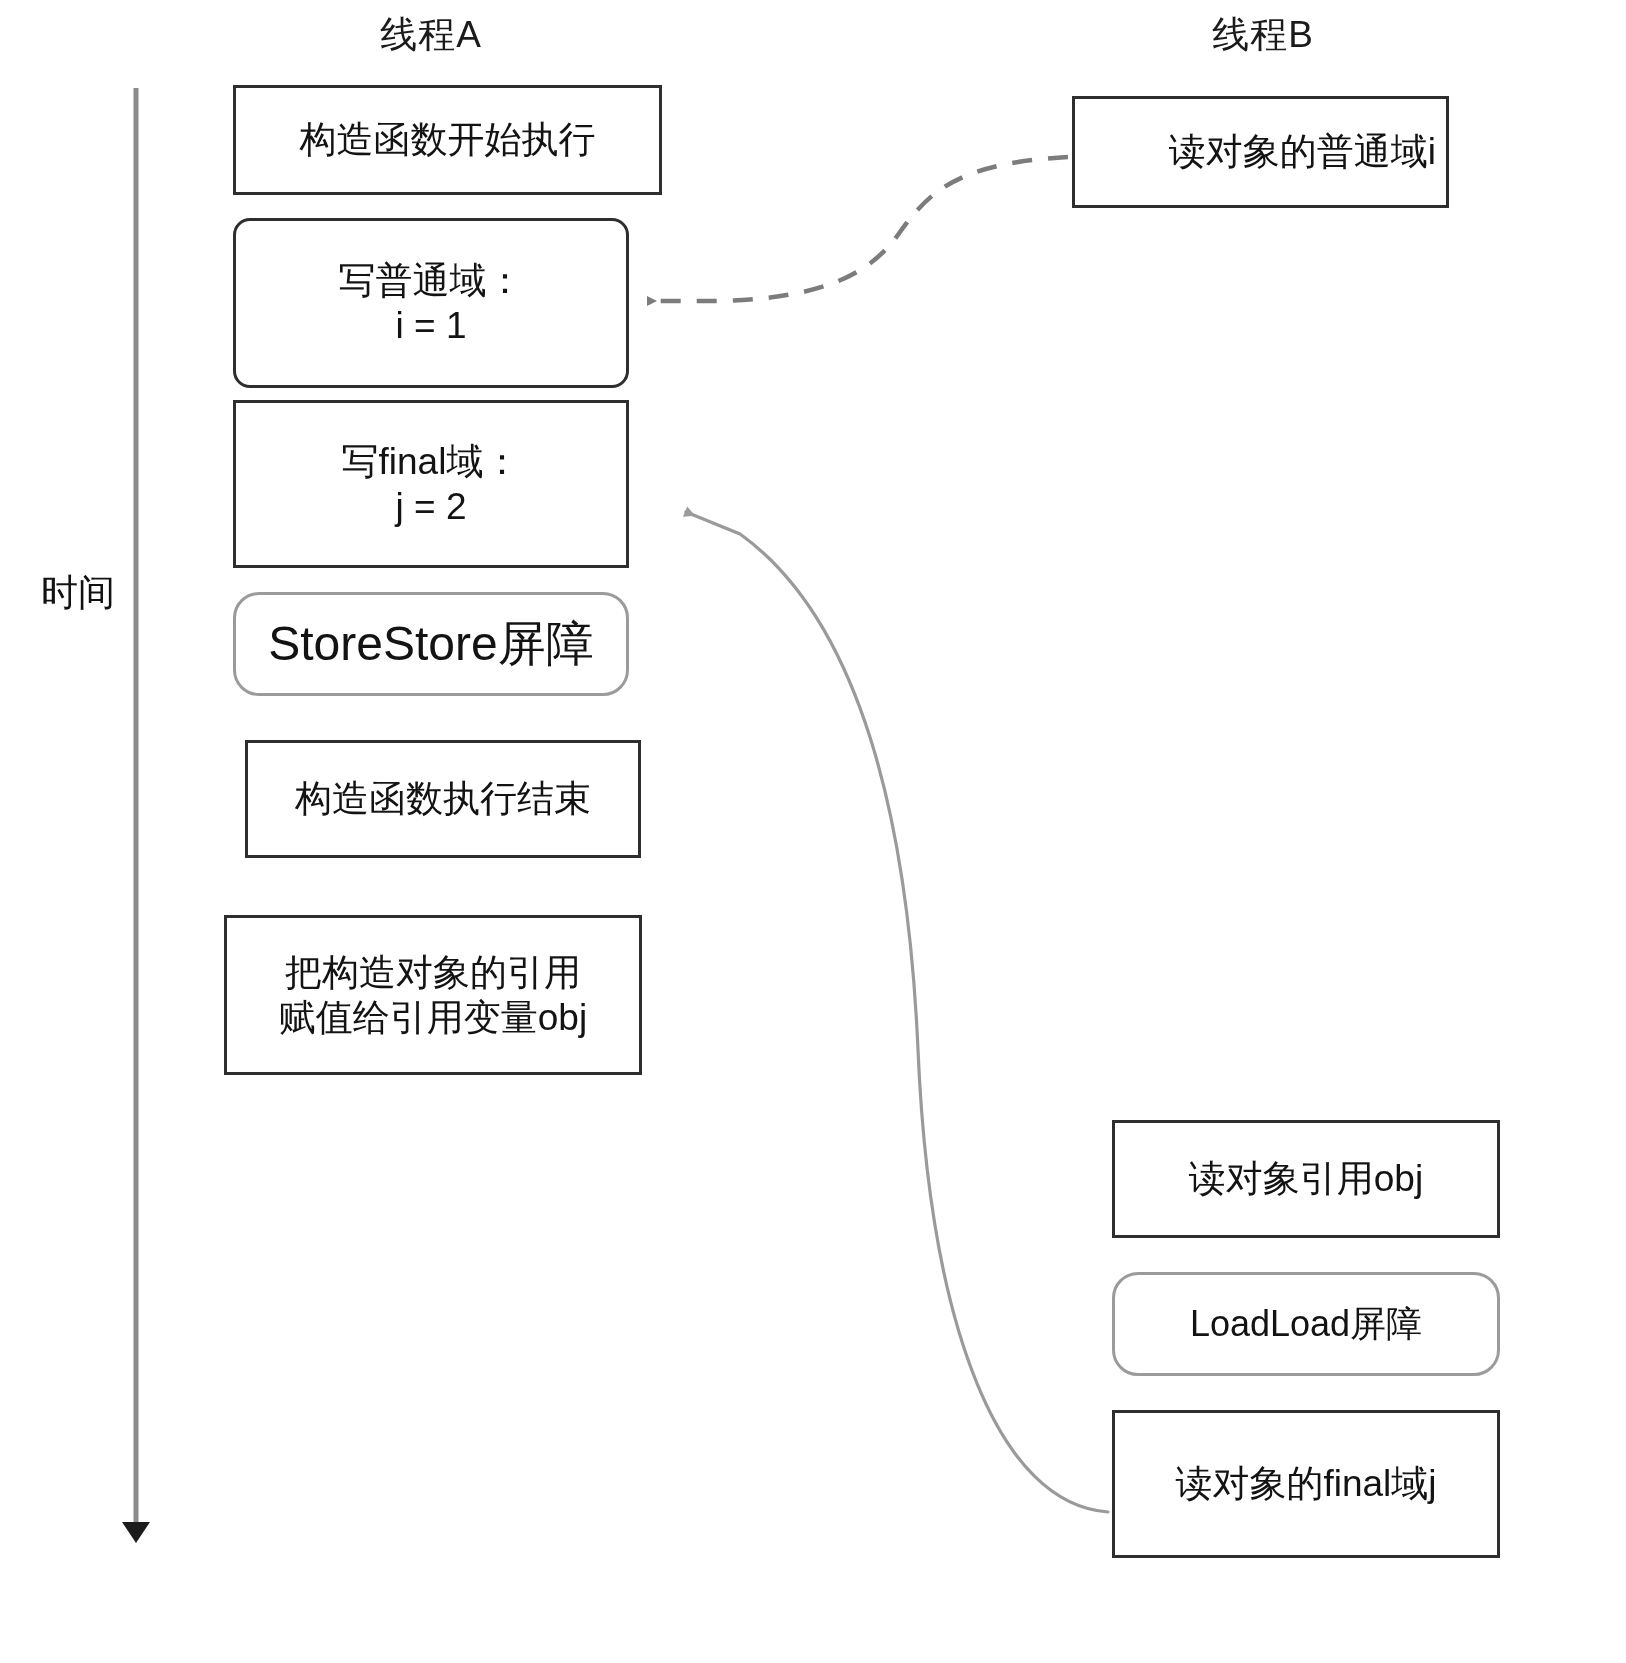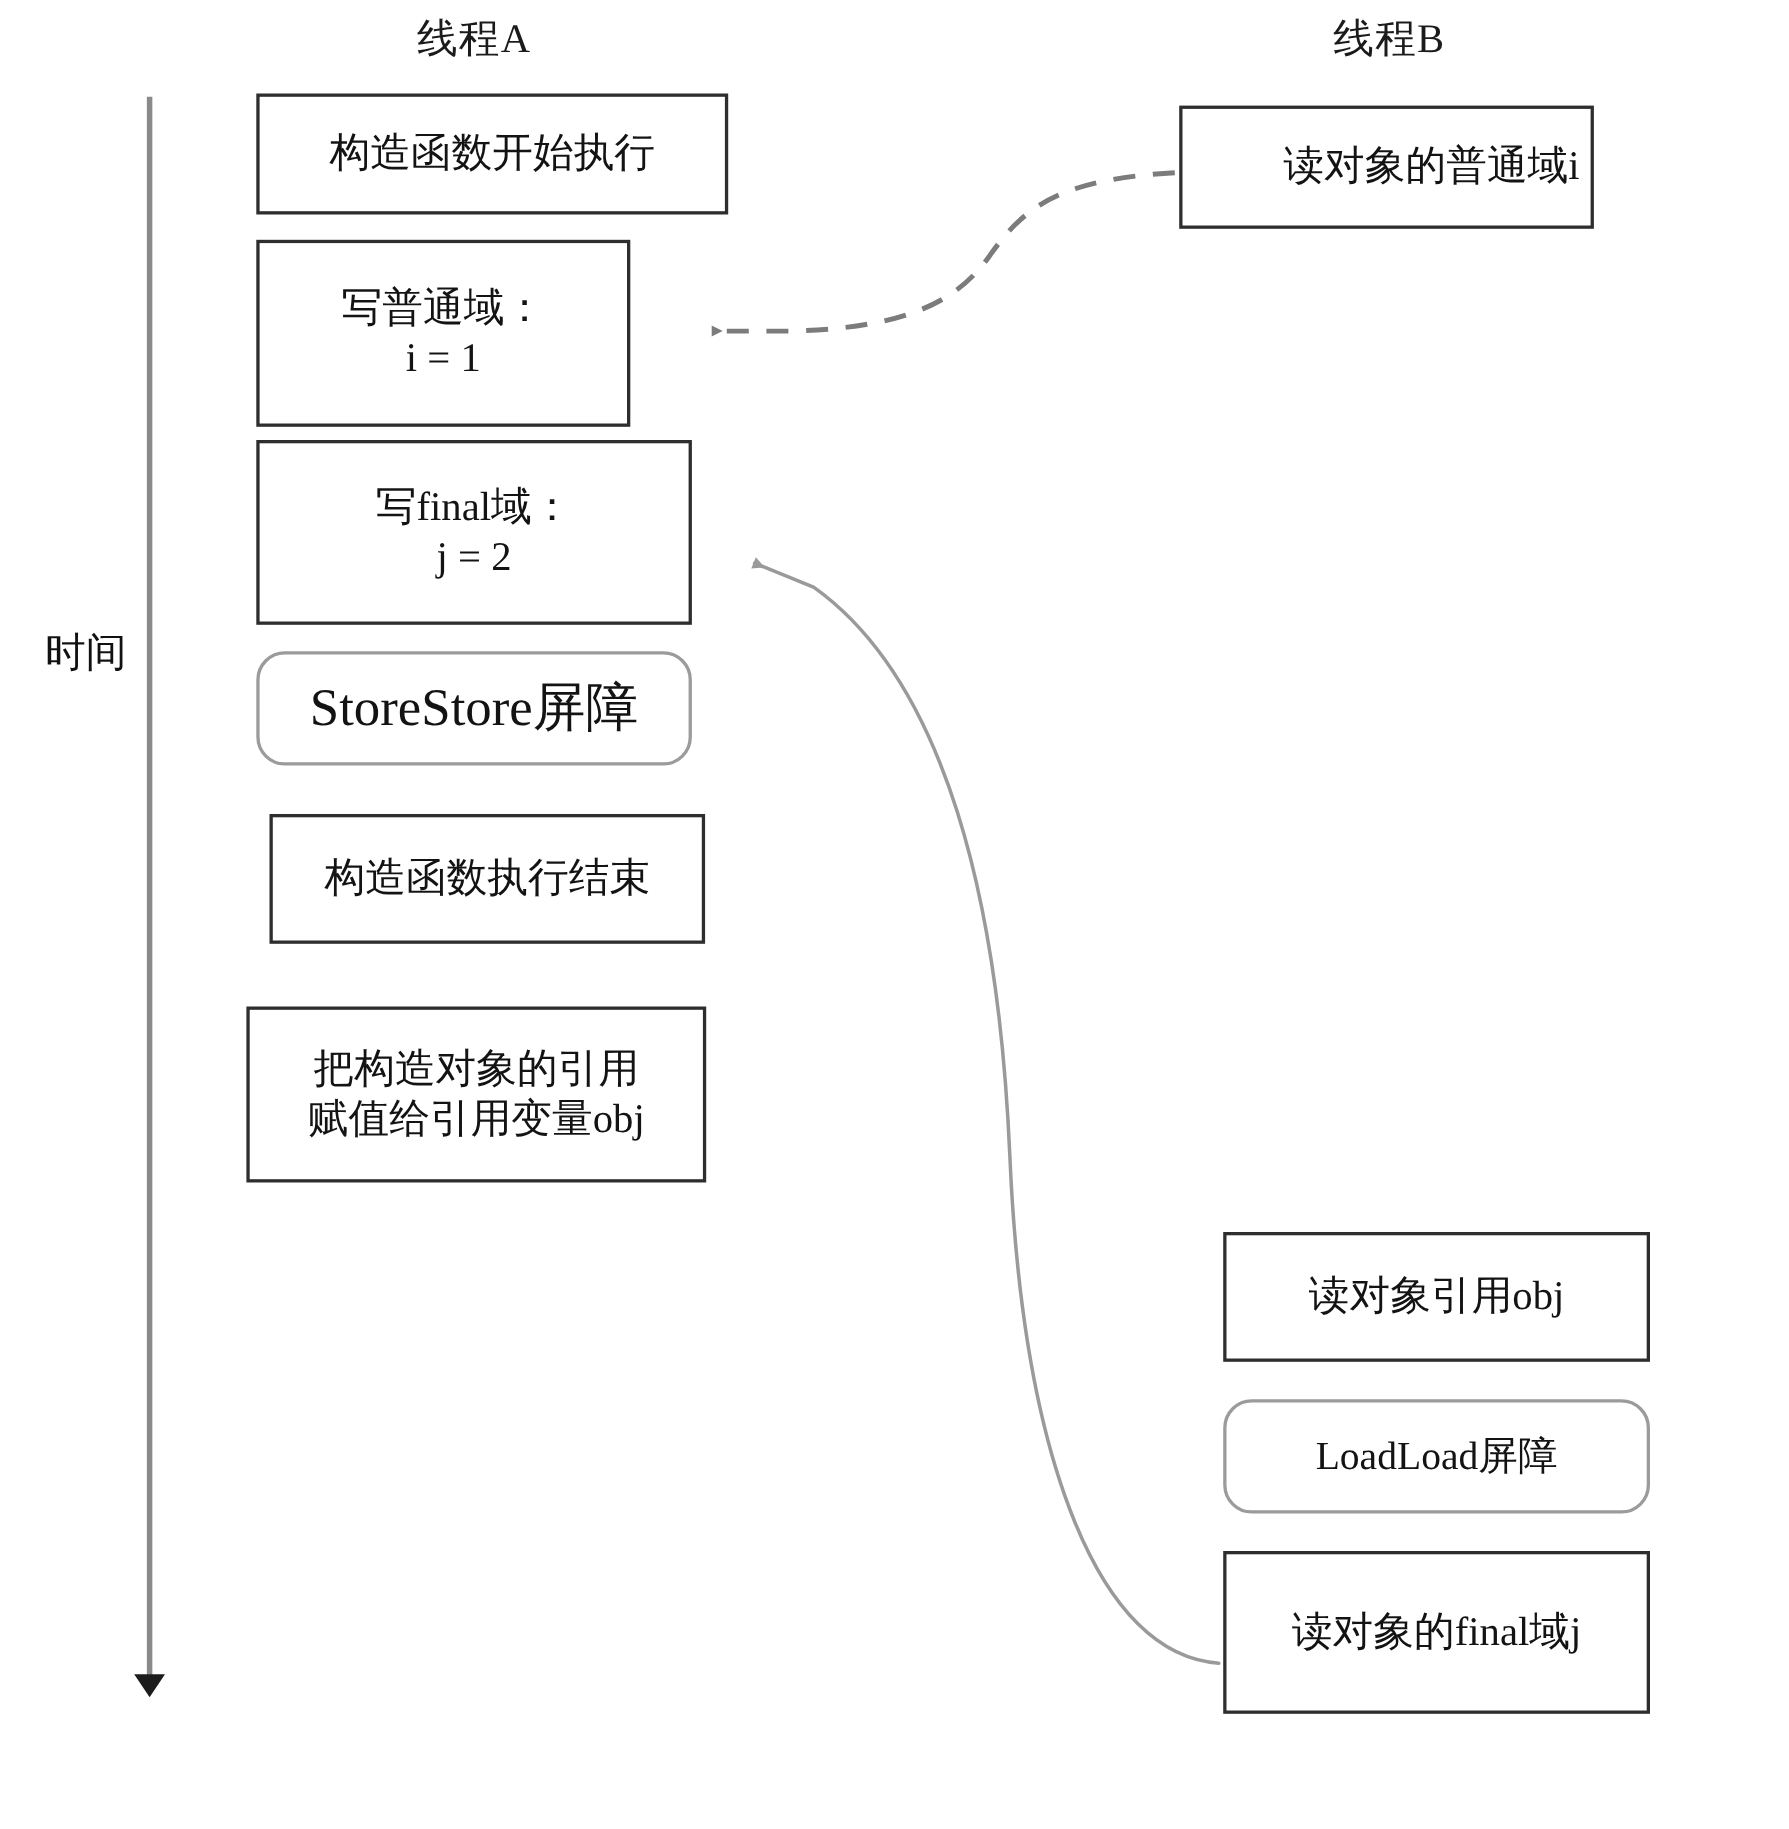--- a/index.html
+++ b/index.html
@@ -5,21 +5,21 @@
   html, body {
     margin: 0;
     padding: 0;
     background: #ffffff;
   }
   #canvas {
     position: relative;
     width: 1626px;
     height: 1663px;
     background: #ffffff;
-    font-family: Liberation Serif, serif;
+    font-family: Liberation Sans, sans-serif;
     overflow: hidden;
   }
   .col-title {
     position: absolute;
     font-size: 37px;
     color: #1b1b1b;
     text-align: center;
     letter-spacing: 1px;
     white-space: nowrap;
   }
@@ -61,21 +61,21 @@
   }
   .node.barrier {
     border: 3px solid #9b9b9b;
     border-radius: 26px;
   }
   .node .txt { display: block; }
   .node .txt .l2 { display: block; }
 
   
   #box-ctor-start   { left: 233px; top: 85px;  width: 429px; height: 110px; }
-  #box-write-normal { left: 233px; top: 218px; width: 340px; height: 170px; }
+  #box-write-normal { left: 233px; top: 218px; width: 396px; height: 170px; border-radius: 17px; }
   #box-write-final  { left: 233px; top: 400px; width: 396px; height: 168px; }
   #box-storestore   { left: 233px; top: 592px; width: 396px; height: 104px; font-size: 48px; }
   #box-ctor-end     { left: 225px; top: 740px; width: 396px; height: 118px; margin-left: 20px; }
   #box-assign-ref   { left: 224px; top: 915px; width: 418px; height: 160px; }
 
   
   #box-read-normal  { left: 1072px; top: 96px;   width: 377px; height: 112px; justify-content: flex-end; }
   #box-read-ref     { left: 1112px; top: 1120px; width: 388px; height: 118px; }
   #box-loadload     { left: 1112px; top: 1272px; width: 388px; height: 104px; font-size: 36px; }
   #box-read-final   { left: 1112px; top: 1410px; width: 388px; height: 148px; }

